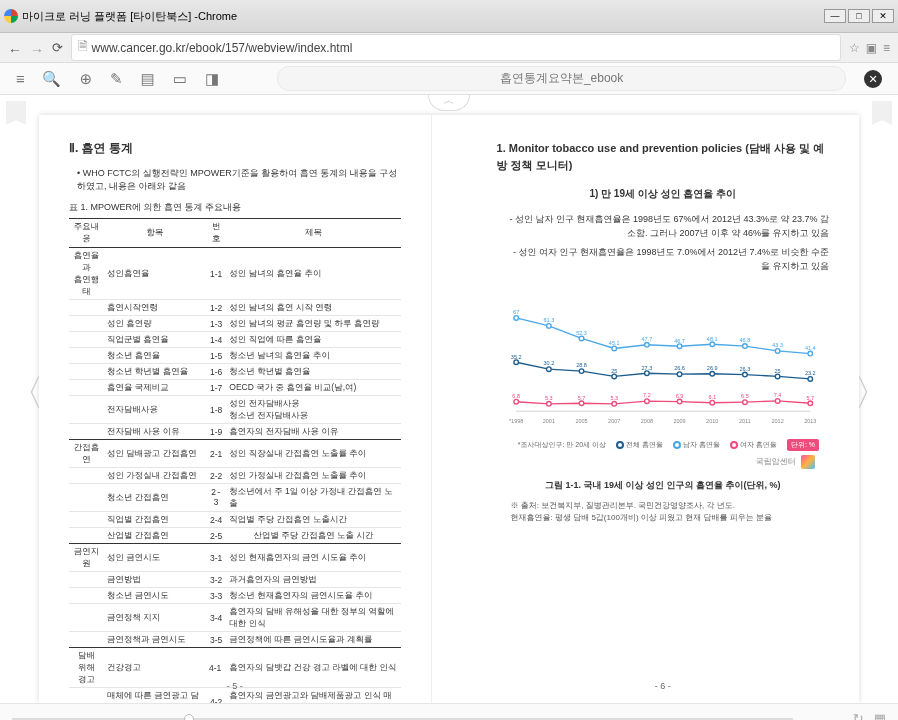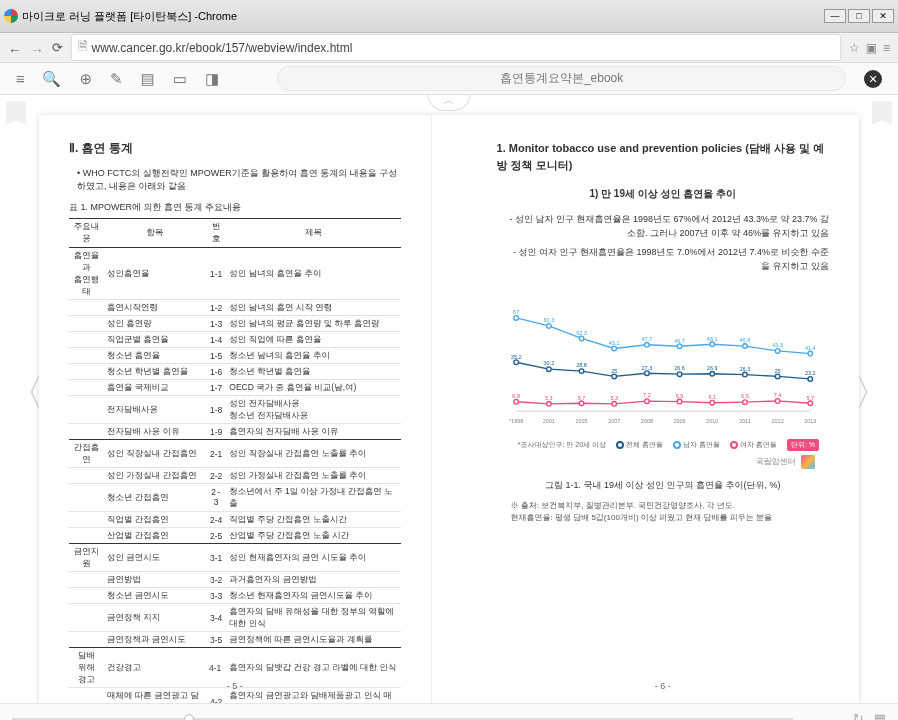--- a/index.html
+++ b/index.html
@@ -150,21 +150,21 @@
     
     .r-title { font-size: 11px; font-weight: bold; margin-bottom: 14px; line-height: 1.5; }
     .r-sub { font-size: 10px; font-weight: bold; text-align: center; margin-bottom: 12px; }
     .bullet { margin-left: 10px; margin-bottom: 6px; text-indent: -8px; padding-left: 8px; line-height: 1.5; text-align: right; }
     .chart-box { margin: 30px 10px 6px; position: relative; height: 130px; }
     .chart-svg { width: 100%; height: 100%; }
     .legend-row { display: flex; justify-content: flex-end; gap: 10px; font-size: 7px; color: #666; margin: 4px 10px; align-items: center; }
     .lg-dot { display: inline-block; width: 8px; height: 8px; border: 2px solid; border-radius: 50%; background: #fff; vertical-align: middle; margin-right: 2px; }
     .brand-box { text-align: right; margin-right: 14px; font-size: 8px; color: #888; }
     .brand-logo { display: inline-block; width: 14px; height: 14px; background: linear-gradient(135deg, #ff4fa0, #ffb23f, #49c1ff); border-radius: 2px; vertical-align: middle; margin-left: 3px; }
-    .fig-cap { text-align: center; font-size: 9px; margin: 10px 0 8px; }
+    .fig-cap { text-align: center; font-size: 9px; margin: 10px 0 8px; font-weight: bold; }
     .note { font-size: 8px; color: #555; margin-left: 14px; line-height: 1.5; }
     
     .bottom-bar {
       height: 30px;
       background: #fafafa;
       border-top: 1px solid #e5e5e5;
       display: flex;
       align-items: center;
       padding: 0 12px;
       position: relative;
@@ -289,21 +289,21 @@
 청소년 전자담배사용</td>
             </tr>
             <tr class="lastcat">
               <td style="white-space: pre-line; text-align: center;"></td>
               <td>전자담배 사용 이유</td>
               <td style="text-align: center;">1-9</td>
               <td style="white-space: pre-line;">흡연자의 전자담배 사용 이유</td>
             </tr>
             <tr>
               <td style="white-space: pre-line; text-align: center;">간접흡연</td>
-              <td>성인 직장실내 간접흡연</td>
+              <td>성인 담배광고 간접흡연</td>
               <td style="text-align: center;">2-1</td>
               <td style="white-space: pre-line;">성인 직장실내 간접흡연 노출률 추이</td>
             </tr>
             <tr>
               <td style="white-space: pre-line; text-align: center;"></td>
               <td>성인 가정실내 간접흡연</td>
               <td style="text-align: center;">2-2</td>
               <td style="white-space: pre-line;">성인 가정실내 간접흡연 노출률 추이</td>
             </tr>
             <tr>
@@ -315,21 +315,21 @@
             <tr>
               <td style="white-space: pre-line; text-align: center;"></td>
               <td>직업별 간접흡연</td>
               <td style="text-align: center;">2-4</td>
               <td style="white-space: pre-line;">직업별 주당 간접흡연 노출시간</td>
             </tr>
             <tr class="lastcat">
               <td style="white-space: pre-line; text-align: center;"></td>
               <td>산업별 간접흡연</td>
               <td style="text-align: center;">2-5</td>
-              <td style="white-space: pre-line;">산업별 주당 간접흡연 노출 시간</td>
+              <td style="white-space: pre-line; text-align: center;">산업별 주당 간접흡연 노출 시간</td>
             </tr>
             <tr>
               <td style="white-space: pre-line; text-align: center;">금연지원</td>
               <td>성인 금연시도</td>
               <td style="text-align: center;">3-1</td>
               <td style="white-space: pre-line;">성인 현재흡연자의 금연 시도율 추이</td>
             </tr>
             <tr>
               <td style="white-space: pre-line; text-align: center;"></td>
               <td>금연방법</td>

